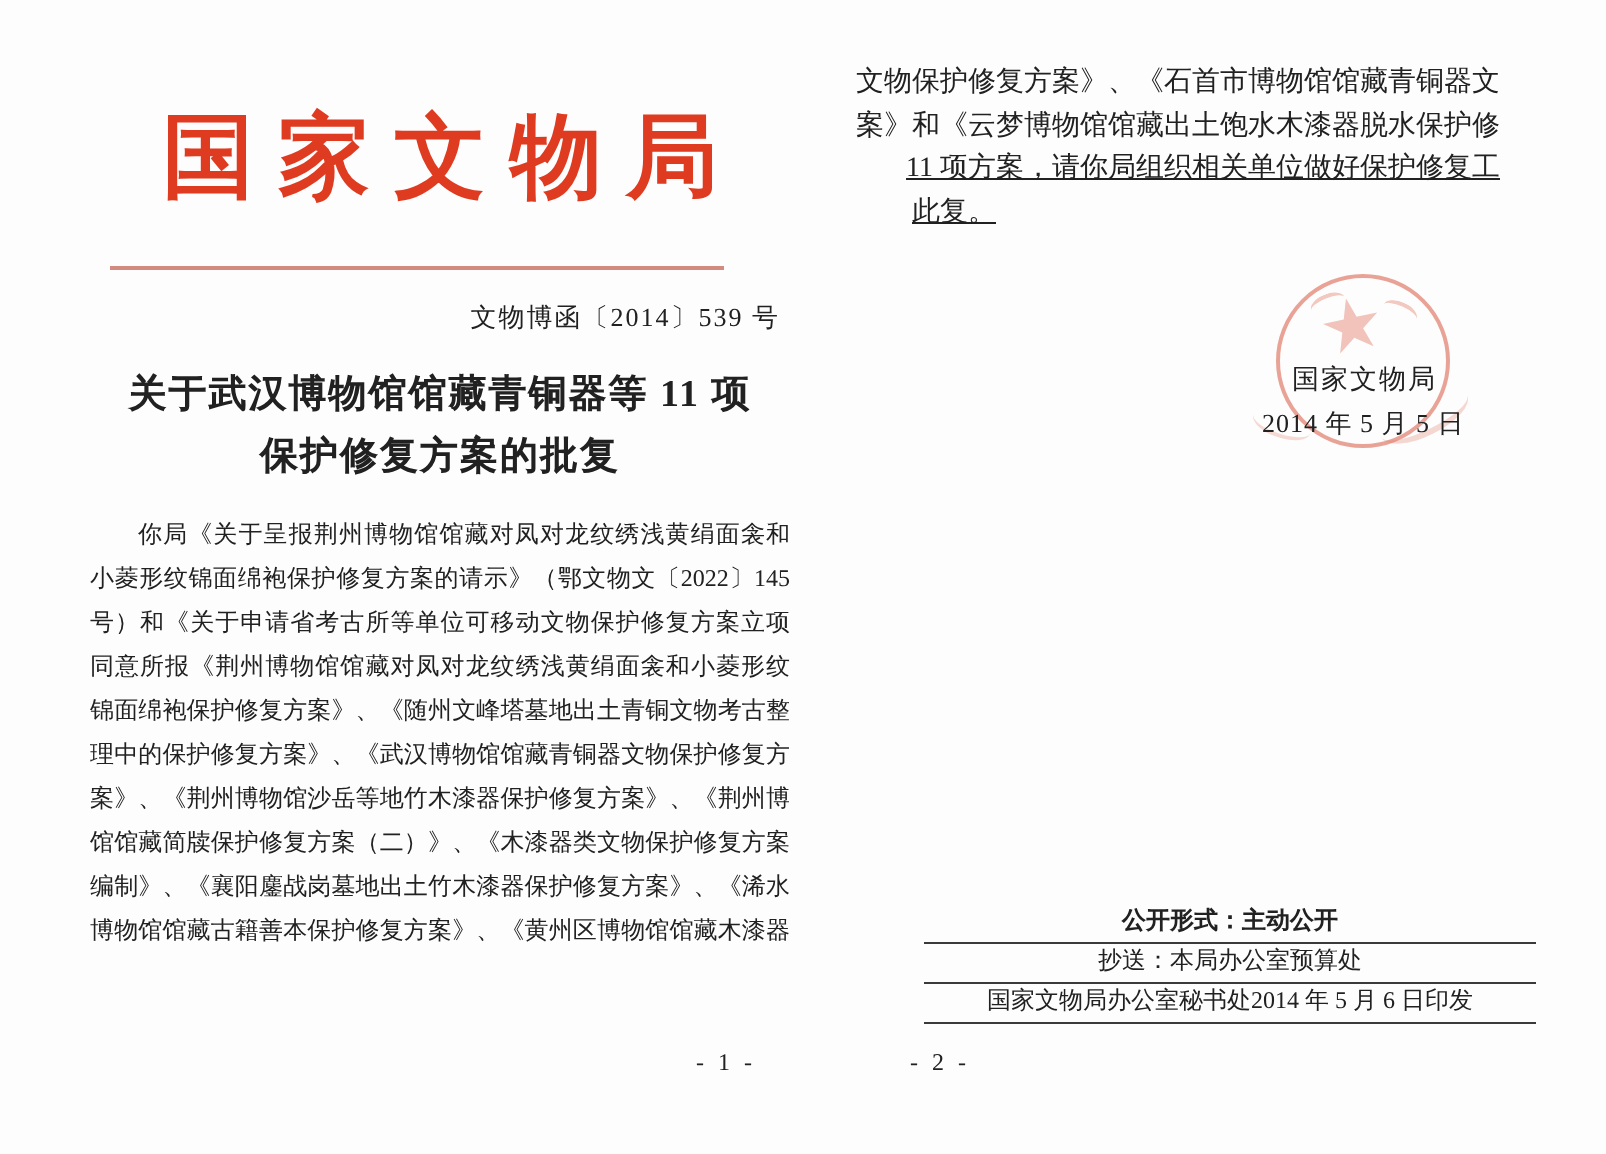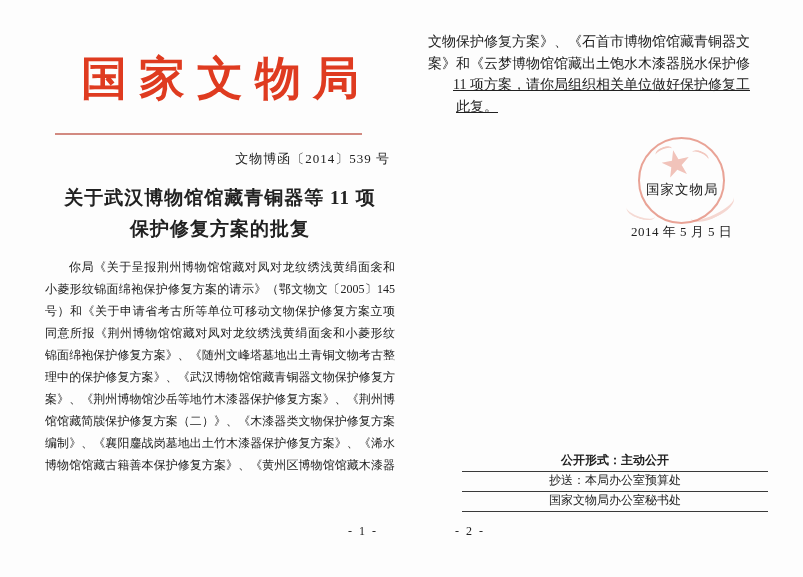--- a/index.html
+++ b/index.html
@@ -60,21 +60,21 @@
   }
   .seal-arc1{position:absolute;left:655px;top:147px;width:18px;height:10px;
     border-top:2px solid rgba(220,100,75,.35);border-radius:50%;transform:rotate(-22deg);}
   .seal-arc2{position:absolute;left:691px;top:151px;width:18px;height:10px;
     border-top:2px solid rgba(220,100,75,.35);border-radius:50%;transform:rotate(24deg);}
   .seal-smear-r{position:absolute;left:688px;top:198px;width:48px;height:20px;
     border-bottom:3px solid rgba(228,130,108,.30);border-radius:50%;transform:rotate(-26deg);}
   .seal-smear-l{position:absolute;left:626px;top:205px;width:30px;height:14px;
     border-bottom:2px solid rgba(228,130,108,.28);border-radius:50%;transform:rotate(18deg);}
   .sign-agency{position:absolute;left:646px;top:181px;font-size:13.5px;letter-spacing:1px;}
-  .sign-date{position:absolute;left:631px;top:203px;font-size:13px;letter-spacing:.5px;margin-top:20px;}
+  .sign-date{position:absolute;left:631px;top:203px;font-size:13px;letter-spacing:.5px;}
   
   .footer-block{
     position:absolute;left:462px;top:452px;width:306px;font-size:12px;
   }
   .footer-row{height:20px;line-height:19px;border-bottom:1px solid var(--footer-line);
     display:flex;justify-content:center;align-items:flex-end;padding-bottom:1px;}
   .footer-row.last{border-bottom:none;height:19px;}
   .footer-row .bold{font-weight:bold;}
   .proof-gap{display:inline-block;width:42px;}
 </style>
@@ -86,21 +86,21 @@
   <div>
     <div class="agency-header">国家文物局</div>
     <div class="red-rule"></div>
     <div class="doc-number">文物博函〔2014〕539 号</div>
     <div class="doc-title">
       <div>关于武汉博物馆馆藏青铜器等 11 项</div>
       <div>保护修复方案的批复</div>
     </div>
     <div class="body-left">
       <div class="jline indent">你局《关于呈报荆州博物馆馆藏对凤对龙纹绣浅黄绢面衾和</div>
-      <div class="jline">小菱形纹锦面绵袍保护修复方案的请示》（鄂文物文〔2005〕145</div>
+      <div class="jline">小菱形纹锦面绵袍保护修复方案的请示》（鄂文物文〔2022〕145</div>
       <div class="jline">号）和《关于申请省考古所等单位可移动文物保护修复方案立项</div>
       <div class="jline">同意所报《荆州博物馆馆藏对凤对龙纹绣浅黄绢面衾和小菱形纹</div>
       <div class="jline">锦面绵袍保护修复方案》、《随州文峰塔墓地出土青铜文物考古整</div>
       <div class="jline">理中的保护修复方案》、《武汉博物馆馆藏青铜器文物保护修复方</div>
       <div class="jline">案》、《荆州博物馆沙岳等地竹木漆器保护修复方案》、《荆州博物</div>
       <div class="jline">馆馆藏简牍保护修复方案（二）》、《木漆器类文物保护修复方案</div>
       <div class="jline">编制》、《襄阳鏖战岗墓地出土竹木漆器保护修复方案》、《浠水县</div>
       <div class="jline">博物馆馆藏古籍善本保护修复方案》、《黄州区博物馆馆藏木漆器</div>
     </div>
     <div class="page-num p1">- 1 -</div>
@@ -131,18 +131,19 @@
           <span>公开形式：</span><span>主动公开</span>
         </span>
       </div>
       <div class="footer-row">
         <span>
           <span>抄送：</span><span>本局办公室预算处</span>
         </span>
       </div>
       <div class="footer-row">
         <span>国家文物局办公室秘书处</span>
+        <span>2014 年 5 月 6 日印发</span>
       </div>
     </div>
     <div class="page-num p2">- 2 -</div>
   </div>
 
 </div>
 
 </body></html>

